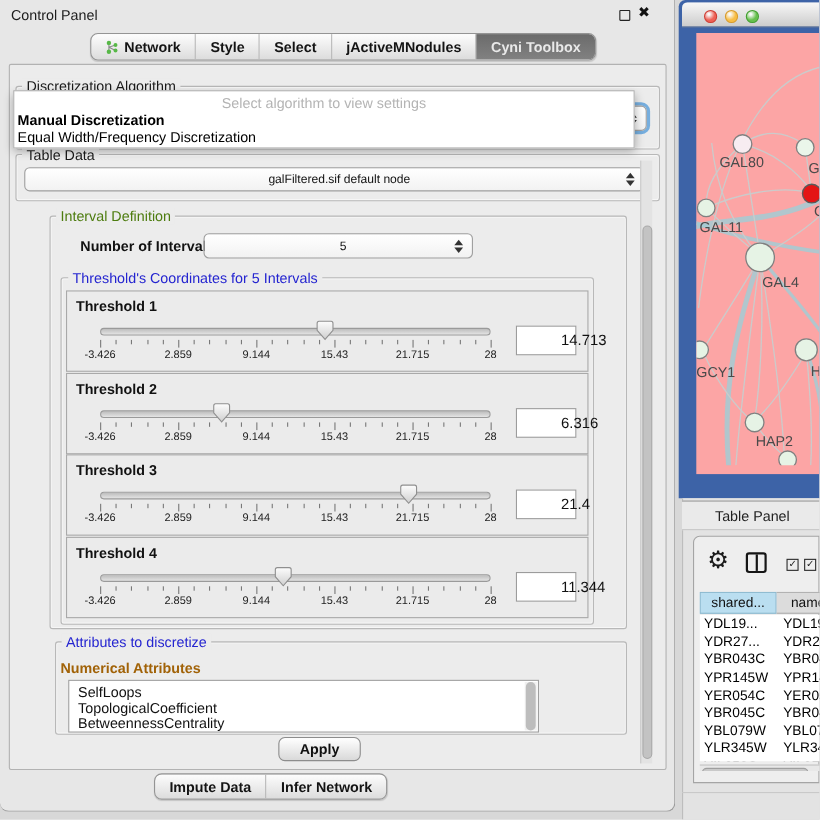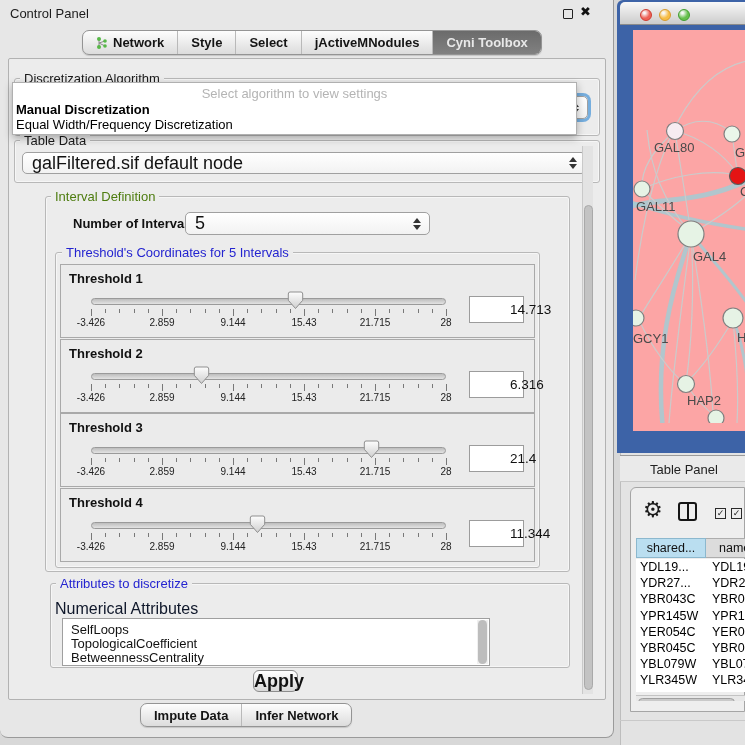--- a/index.html
+++ b/index.html
@@ -27,21 +27,21 @@
   .inner-panel { left:8px; top:58px; width:598px; height:642px; background:#ececec;
     border:1px solid #b2b2b2; border-radius:2px; }
 
   .groupbox { border:1px solid #b8b8b8; border-radius:3px; box-shadow:inset 0 0 0 1px #f6f6f6; }
   .group-label { position:absolute; font-size:13px; background:#ececec; padding:0 4px; white-space:nowrap; }
   .lbl-dark  { color:#1a1a1a; }
   .lbl-green { color:#4d7c0f; }
   .lbl-blue  { color:#2424d0; }
 
   .combo { background:linear-gradient(#ffffff,#f2f2f2); border:1px solid #a0a0a0; border-radius:5px;
-    font-size:18px; color:#111; display:flex; align-items:center; padding-left:9px; }
+    font-size:11px; color:#111; display:flex; align-items:center; padding-left:9px;justify-content:center; }
   .combo .spinner { position:absolute; right:8px; top:50%; transform:translateY(-50%); display:flex; flex-direction:column; gap:2px; }
   .combo .spinner i { display:block; width:0; height:0; border-left:4px solid transparent; border-right:4px solid transparent; }
   .combo .spinner i.up   { border-bottom:5px solid #333; }
   .combo .spinner i.down { border-top:5px solid #333; }
   .combo.focused { box-shadow:0 0 0 3px #76aede; }
 
   .popup { left:12px; top:82px; width:565px; height:53px; background:#fff; border:1px solid #b0b0b0;
     box-shadow:0 3px 8px rgba(0,0,0,.3); z-index:6; }
   .popup .hint { position:absolute; top:3px; left:0; right:0; text-align:center; font-size:13px; color:#b4b4b4; }
   .popup .opt  { position:absolute; left:3px; font-size:13px; color:#000; white-space:nowrap; }
@@ -59,22 +59,22 @@
     border:1px solid #9c9c9c; font-size:13.5px; color:#111; text-align:center; line-height:25px;padding-left:40px; }
 
   .vscroll { background:#e3e3e3; border-left:1px solid #c9c9c9; }
   .vscroll .thumb { position:absolute; left:1px; width:9px; background:#c3c3c3; border:1px solid #a9a9a9; border-radius:5px; }
 
   .attr-list { background:#fff; border:1px solid #9f9f9f; overflow:hidden; font-size:13px; color:#111; }
   .attr-list .row { height:14px; line-height:14px; padding-left:8px; white-space:nowrap; }
   .attr-scroll { position:absolute; right:1px; top:1px; bottom:1px; width:11px; background:#f0f0f0; }
   .attr-scroll .thumb { position:absolute; left:1px; top:0; width:9px; height:100%; background:#bdbdbd; border-radius:5px; }
 
-  .apply-btn { left:253px; top:670px; width:45px; height:22px; background:linear-gradient(#ffffff,#d9d9d9);
-    border:1px solid #8d8d8d; border-radius:6px; font-size:18px; font-weight:bold; color:#111;
+  .apply-btn { left:253px; top:670px; width:75px; height:22px; background:linear-gradient(#ffffff,#d9d9d9);
+    border:1px solid #8d8d8d; border-radius:6px; font-size:13px; font-weight:bold; color:#111;
     text-align:center; line-height:20px; }
 
   
   .net-window { left:617px; top:0; width:128px; height:453px; background:#3d63a7; border-radius:6px 0 0 0; }
   .net-titlebar { left:620px; top:2px; width:125px; height:23px; background:linear-gradient(#f8f8f8,#cccccc);
     border-bottom:1px solid #8b8b8b; border-radius:5px 0 0 0; }
   .light { position:absolute; top:7px; width:12px; height:12px; border-radius:50%; }
   .net-canvas { left:633px; top:30px; width:112px; height:401px; background:#fca5a5; overflow:hidden; }
 
   
@@ -368,21 +368,21 @@
           <div class="thr-value">11.344</div>
         </div>
       </div>
 
     <div class="abs vscroll" style="left:582px; top:146px; width:11px; height:548px;">
       <div class="thumb" style="top:59px; height:485px;"></div>
     </div>
 
     <div class="abs groupbox" style="left:50px; top:583px; width:520px; height:85px;"></div>
     <span class="group-label lbl-blue" style="left:56px; top:576px;">Attributes to discretize</span>
-    <span class="abs" style="left:55px; top:600px; font-size:16px; font-weight:normal; color:#0f172a;">Numerical Attributes</span>
+    <span class="abs" style="left:55px; top:600px; font-size:13px; font-weight:bold; color:#a16207;">Numerical Attributes</span>
     <div class="abs attr-list" style="left:62px; top:618px; width:428px; height:48px; padding-top:4px;" id="attrList">
       <div class="attr-scroll">
           <div class="thumb"></div>
         </div>
     <div class="row">SelfLoops</div>
         <div class="row">TopologicalCoefficient</div>
         <div class="row">BetweennessCentrality</div>
       </div>
 
     <div class="abs apply-btn">Apply</div>

